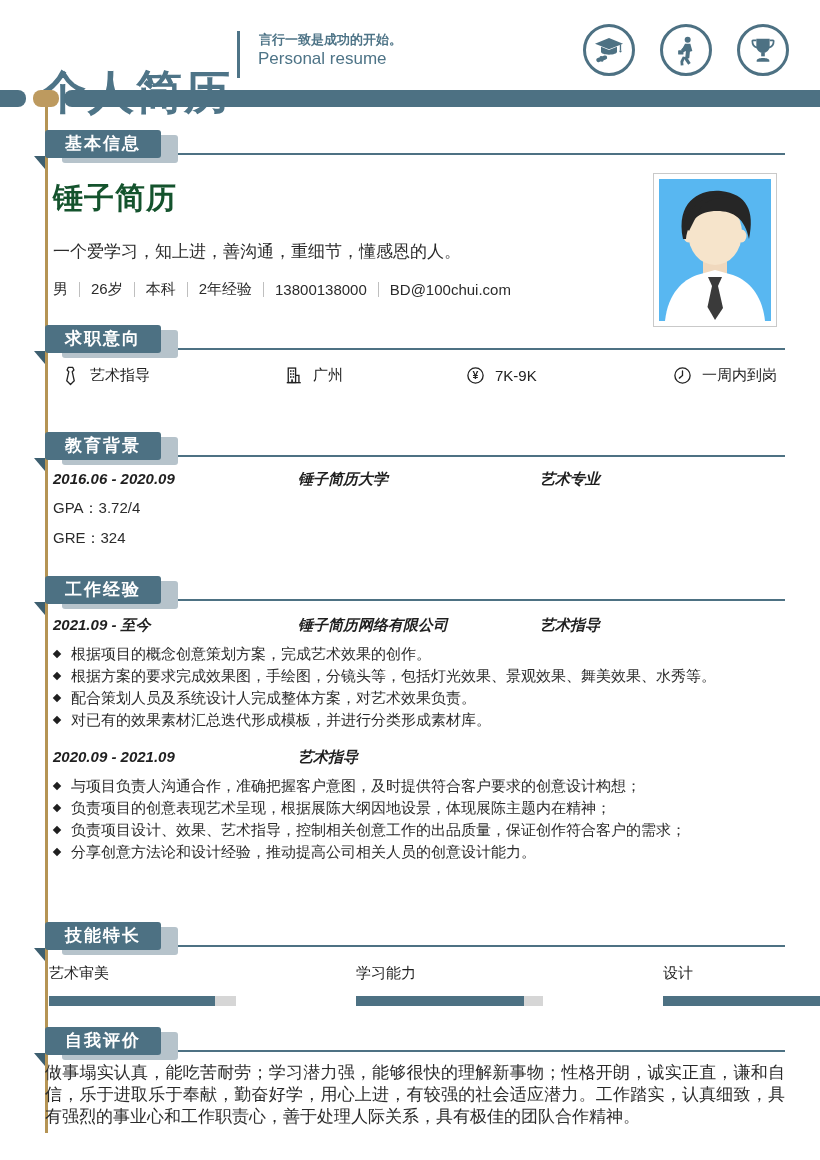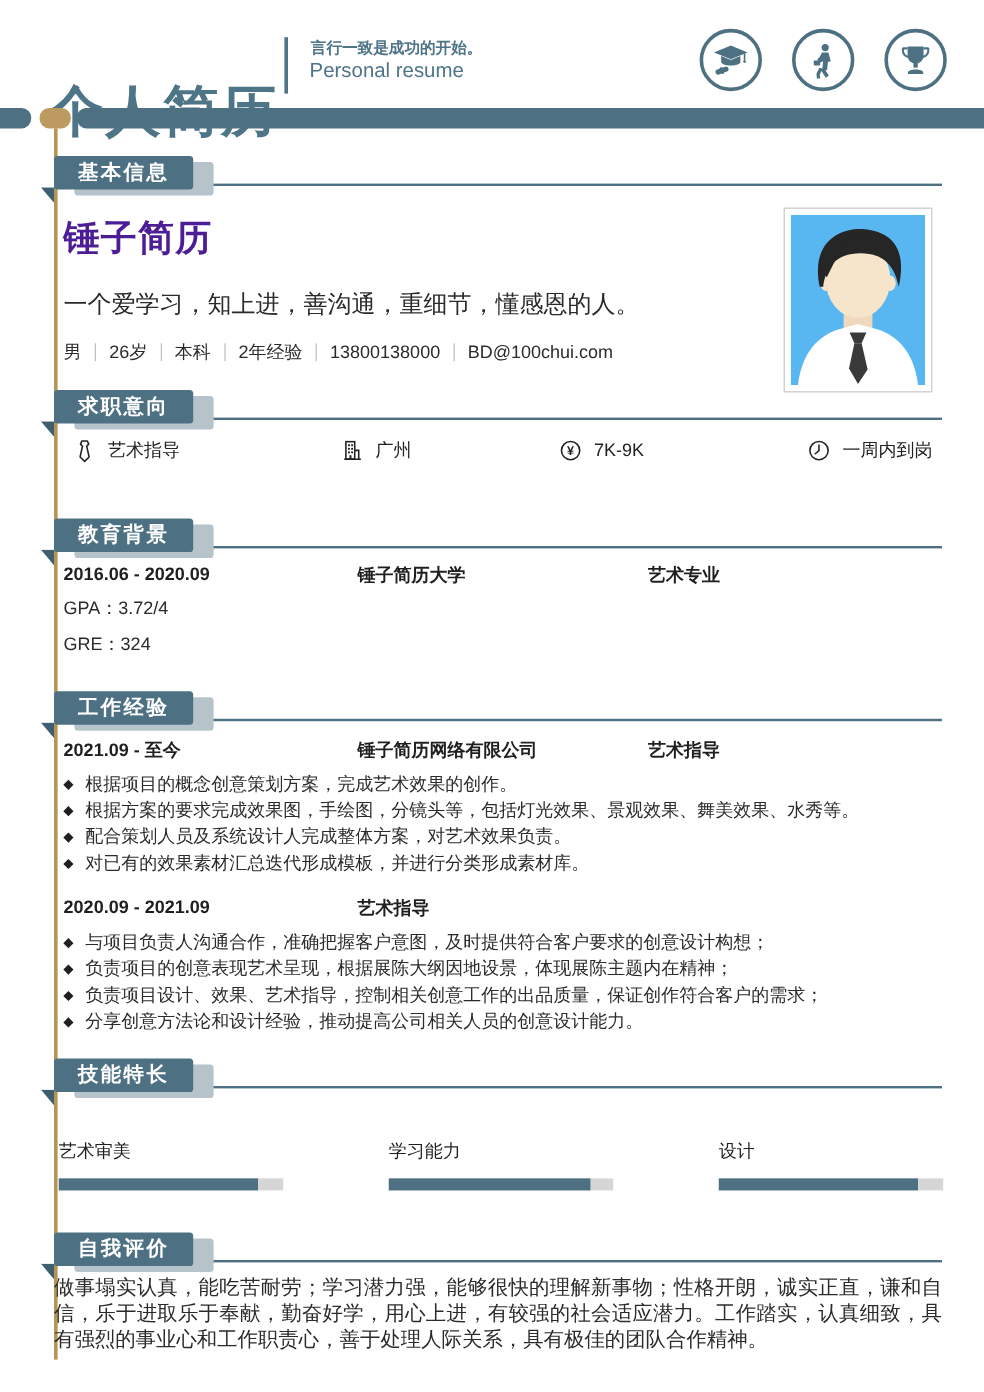--- a/index.html
+++ b/index.html
@@ -28,42 +28,42 @@
   
   .sec { position:absolute; left:45px; width:740px; }
   .sec-head { position:relative; height:28px; }
   .sec-rule { position:absolute; left:0; right:0; top:23px; height:2px; background:#4d7183; }
   .badge-wrap { position:relative; display:inline-block; }
   .badge-wrap::before { content:""; position:absolute; inset:0; transform:translate(17px,5px); background:#b6c3cb; border-radius:3px; }
   .badge-wrap::after { content:""; position:absolute; left:-11px; top:26px; width:11px; height:13px; background:#3d5f70; clip-path:polygon(0 0,100% 0,100% 100%); }
   .sec-badge { position:relative; z-index:2; background:#4d7183; color:#fff; font-size:17px; font-weight:bold; line-height:28px; padding:0 20px; letter-spacing:2px; border-radius:3px; }
 
   
-  .name { margin:20px 0 0 8px; font-size:30px; font-weight:bold; color:#4c1d95; letter-spacing:1px; }
-  .summary { margin:21px 0 0 8px; font-size:20px; color:#2b2b2b; }
+  .name { margin:20px 0 0 8px; font-size:30px; font-weight:bold; color:#14532d; letter-spacing:1px; }
+  .summary { margin:21px 0 0 8px; font-size:17px; color:#2b2b2b; }
   .details { margin:17px 0 0 8px; font-size:15px; color:#2b2b2b; display:flex; align-items:center; }
   .details .sep { width:1px; height:15px; background:#bfbfbf; margin:0 11px; }
 
   
   .intent-row { position:relative; height:26px; margin-top:12px; }
   .intent-item { position:absolute; top:0; display:flex; align-items:center; gap:9px; font-size:15px; color:#222; }
   .intent-item svg { width:21px; height:21px; stroke:#222; fill:none; stroke-width:1.5; }
 
   
-  .cols { display:grid; grid-template-columns:245px 242px 1fr; padding-left:8px; font-size:15px; font-weight:bold; color:#1f1f1f; }
+  .cols { display:grid; grid-template-columns:245px 242px 1fr; padding-left:8px; font-size:15px; font-weight:bold; color:#1f1f1f;font-style:italic; }
   .edu-row { margin-top:10px; }
   .edu-line { margin:8px 0 0 8px; font-size:15px; color:#2b2b2b; line-height:22px; }
 
   .job { margin-top:12px; }
   .bullets { list-style:none; margin:8px 0 0 8px; }
   .bullets li { display:flex; align-items:flex-start; font-size:15px; color:#2b2b2b; line-height:22px; }
   .bullets li::before { content:""; flex:none; width:6px; height:6px; background:#1f1f1f; transform:rotate(45deg); margin:8px 11px 0 1px; }
 
   
-  .skill-grid { display:grid; grid-template-columns:repeat(3,187px); column-gap:88px; margin:40px 0 0 4px; }
+  .skill-grid { display:grid; grid-template-columns:repeat(3,187px); column-gap:120px; margin:14px 0 0 4px; }
   .skill-label { font-size:15px; color:#1f1f1f; }
   .skill-track { margin-top:13px; height:10px; background:#d6d6d6; }
   .skill-fill { display:block; height:10px; background:#4d7183; }
 
   
   .eval-text { margin-top:7px; font-size:17px; color:#2b2b2b; line-height:22px; text-align:justify; }
 </style>
 </head>
 <body>
 
@@ -244,21 +244,21 @@
         <li>
             <span>负责项目设计、效果、艺术指导，控制相关创意工作的出品质量，保证创作符合客户的需求；</span>
           </li>
         <li>
             <span>分享创意方法论和设计经验，推动提高公司相关人员的创意设计能力。</span>
           </li>
       </ul>
     </div>
   </section>
 
-  <section class="sec" style="top:882px">
+  <section class="sec" style="top:922px">
     <div class="sec-head"><div class="sec-rule"></div>
       <div class="badge-wrap"><div class="sec-badge">技能特长</div></div>
     </div>
     <div class="skill-grid">
       <div>
         <div class="skill-label">艺术审美</div>
         <div class="skill-track">
             <span class="skill-fill" style="width: 89%;"></span>
           </div>
       </div>

